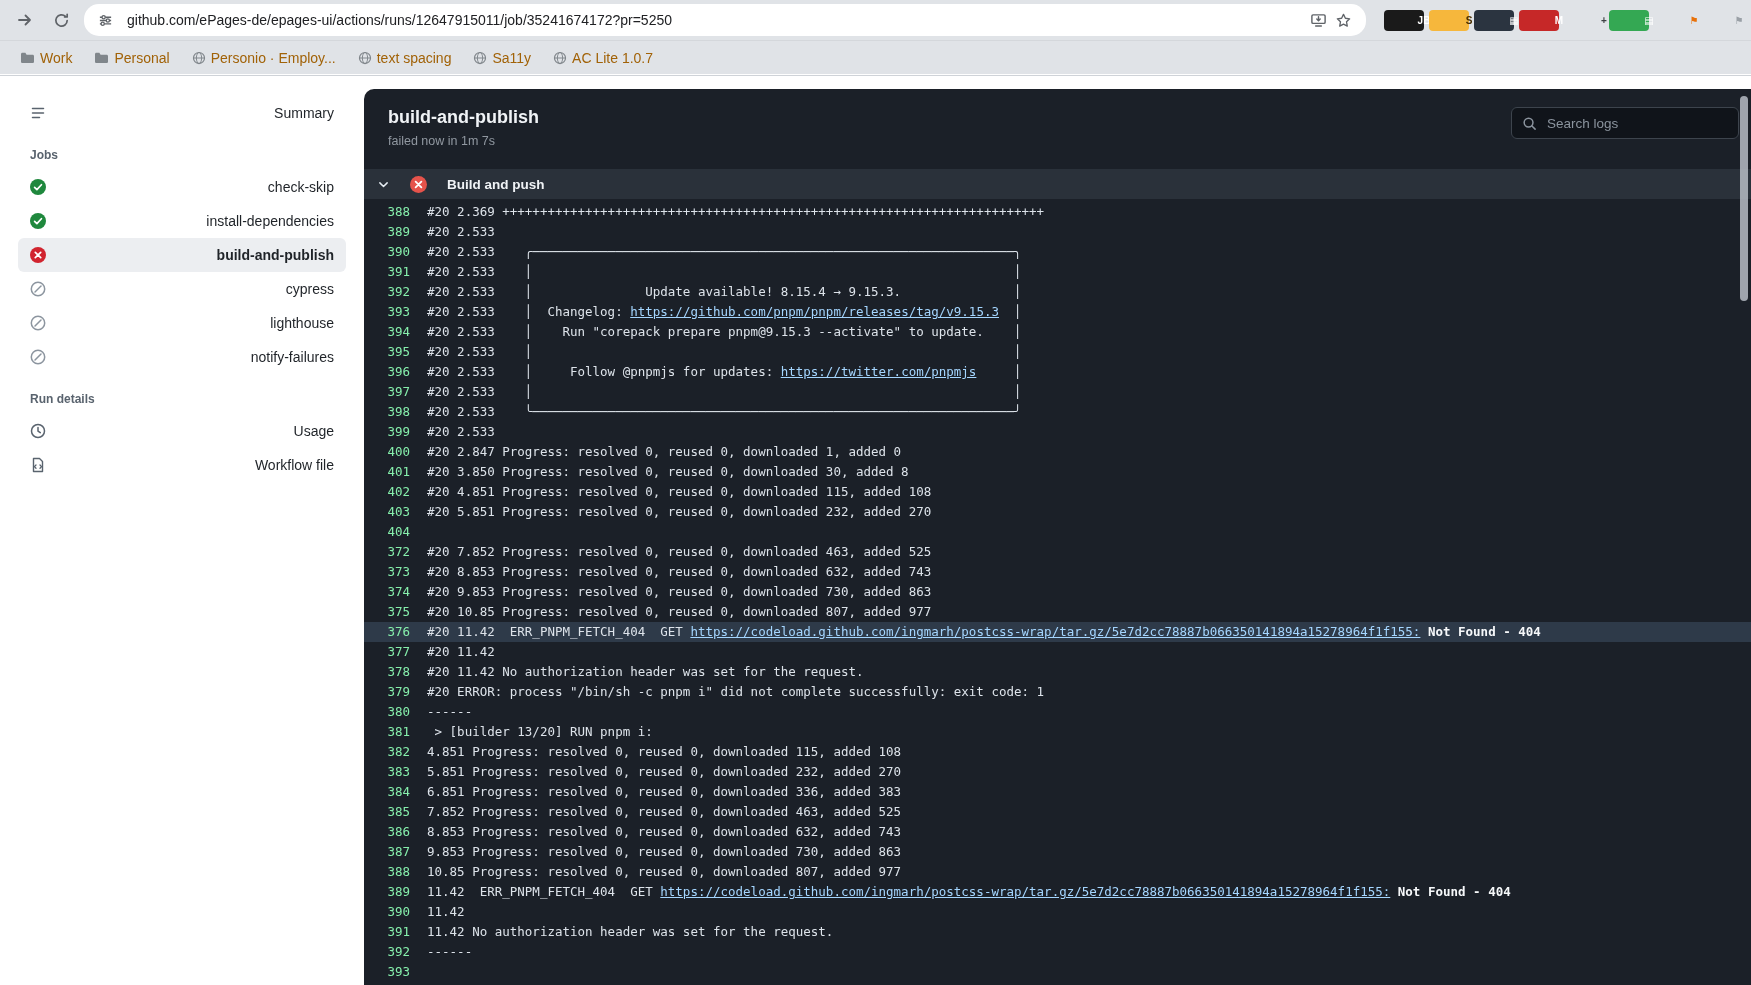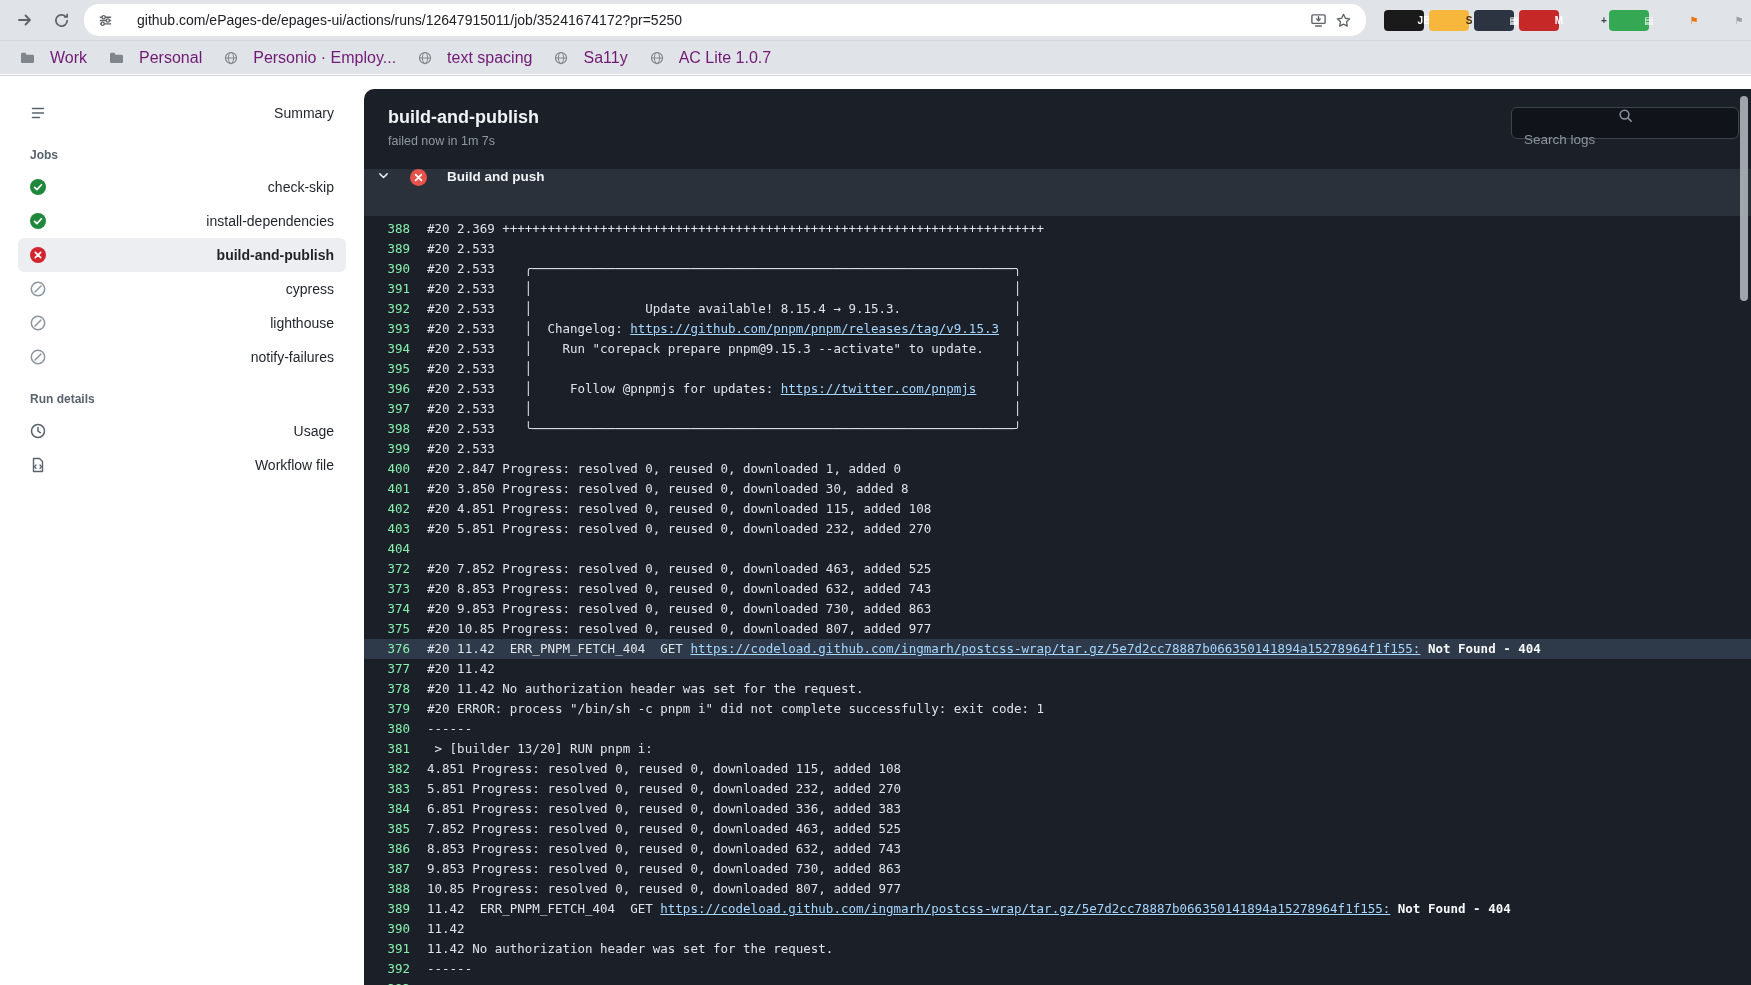--- a/index.html
+++ b/index.html
@@ -2,29 +2,29 @@
 <html><head>
 <meta charset="utf-8">
 <style>
   * { box-sizing: border-box; }
   body { margin:0; width:1751px; height:985px; overflow:hidden; position:relative;
          font-family:"Liberation Sans","DejaVu Sans",sans-serif; background:#fff; }
 
   
   .toolbar { height:40px; background:#e0e3e7; display:flex; align-items:center; padding:0 12px; gap:10px; }
   .tool-btn { width:26px; height:26px; display:flex; align-items:center; justify-content:center; border-radius:50%; flex:none; cursor:pointer; }
-  .url-pill { flex:1; height:30px; background:#fff; border-radius:15px; display:flex; align-items:center; gap:24px; padding:16px 14px; min-width:0; cursor:text; }
+  .url-pill { flex:1; height:30px; background:#fff; border-radius:15px; display:flex; align-items:center; gap:14px; padding:16px 14px; min-width:0; cursor:text; }
   .url-text { font-size:14px; color:#202124; white-space:nowrap; overflow:hidden; }
   .pill-right { margin-left:auto; display:flex; align-items:center; gap:8px; }
   .toolbar-right { display:flex; align-items:center; gap:5px; padding-left:8px; flex:none; }
   .ext { width:21px; height:21px; border-radius:4px; display:flex; align-items:center; justify-content:center;
          font-size:10px; font-weight:bold; cursor:pointer;padding-left:40px; }
 
   .bookmarks { height:34px; background:#e0e3e7; display:flex; align-items:center; padding:0 10px; gap:2px; border-top:1px solid #d4d7db; }
-  .bm-item { display:flex; align-items:center; gap:15px; padding:4px 10px; border-radius:14px; font-size:16px; color:#701a75; white-space:nowrap; cursor:pointer; }
+  .bm-item { display:flex; align-items:center; gap:5px; padding:4px 10px; border-radius:14px; font-size:14px; color:#a16207; white-space:nowrap; cursor:pointer; }
   .bm-icon { display:flex; align-items:center; }
 
   
   .page { position:absolute; top:75px; left:0; right:0; bottom:0; background:#fff; border-top:1px solid #cfd3d8; }
 
   .sidebar { position:absolute; left:0; top:0; width:364px; bottom:0; padding:20px 18px; }
   .side-item { display:flex; align-items:center; gap:11px; height:34px; padding:0 12px; border-radius:6px;
                font-size:14px; color:#1f2328; cursor:pointer;justify-content:space-between; }
   .side-item.selected { background:#eceef1; }
   .side-item.selected .side-label { font-weight:600; }
@@ -32,25 +32,25 @@
   .side-item .chev { margin-left:auto; display:flex; }
   .status-icon, .side-icon { display:flex; align-items:center; flex:none; }
 
   
   .panel { position:absolute; left:364px; top:13px; right:0; bottom:0; background:#1b2028;
            border-top-left-radius:10px; overflow:hidden; }
   .panel-header { position:relative; height:80px; padding:18px 260px 0 24px; }
   .panel-title { font-size:18px; font-weight:700; color:#f0f3f6; }
   .panel-sub { margin-top:6px; font-size:12.5px; color:#9198a1; }
   .search-box { position:absolute; top:18px; right:12px; width:228px; height:32px; background:#10141a;
-                border:1px solid #3d444d; border-radius:6px; display:flex; align-items:center; gap:8px; padding:0 10px;flex-direction:column; }
+                border:1px solid #3d444d; border-radius:6px; display:flex; align-items:center; gap:8px; padding:0 10px; }
   .search-box input { background:transparent; border:none; outline:none; color:#e6edf3; font-size:13.5px; width:100%; font-family:inherit; }
   .search-box input::placeholder { color:#8b949e; }
 
-  .step-header { height:47px; background:#2a313a; display:flex; gap:20px; padding:0 13px; cursor:pointer; }
+  .step-header { height:30px; background:#2a313a; display:flex; align-items:center; gap:20px; padding:0 13px; cursor:pointer; }
   .step-name { font-size:13.5px; font-weight:600; color:#f0f3f6; }
 
   .log { padding-top:3px; font-family:"DejaVu Sans Mono","Liberation Mono",monospace; font-size:12.5px;
          line-height:20px; color:#dde3ea; }
   .log-line { display:flex; white-space:pre; }
   .ln { flex:none; width:46px; text-align:right; color:#86efac; margin-right:17px; cursor:pointer; }
   .log-line.highlight { background:#2e3a49; }
   .log-line.warn .lt { color:#d4a72c; }
   .seg-link { color:#a5d6ff; text-decoration:underline; cursor:pointer; }
   .seg-bold { font-weight:bold; color:#f6f8fa; }

